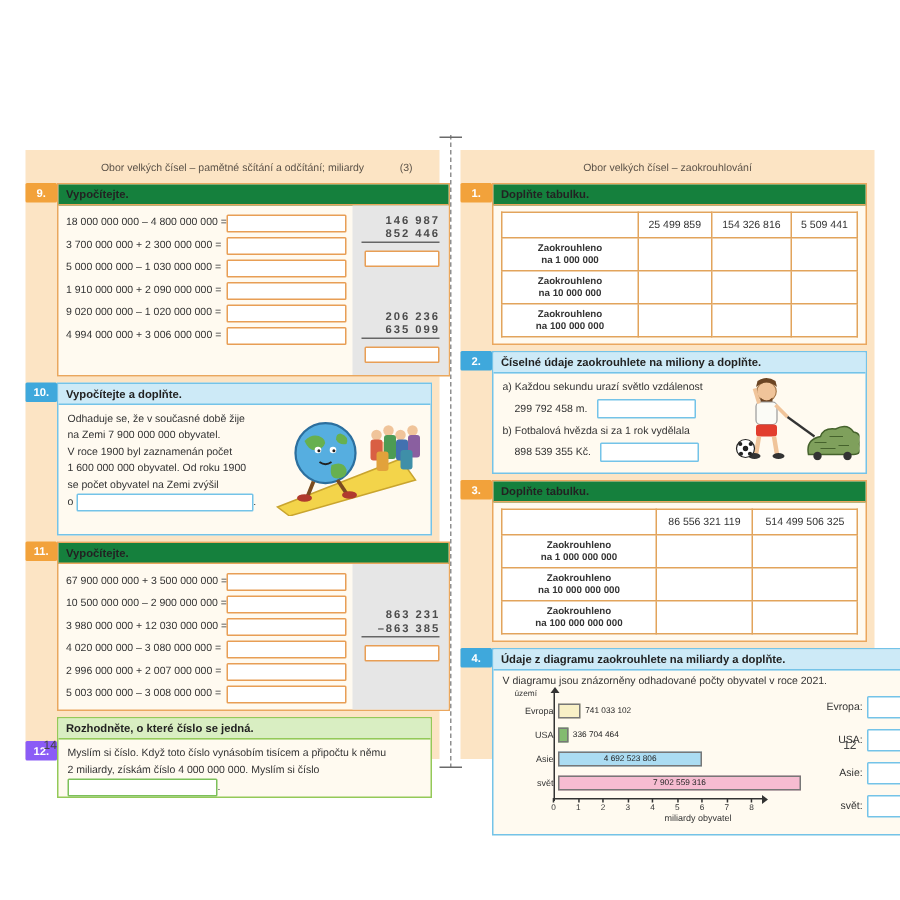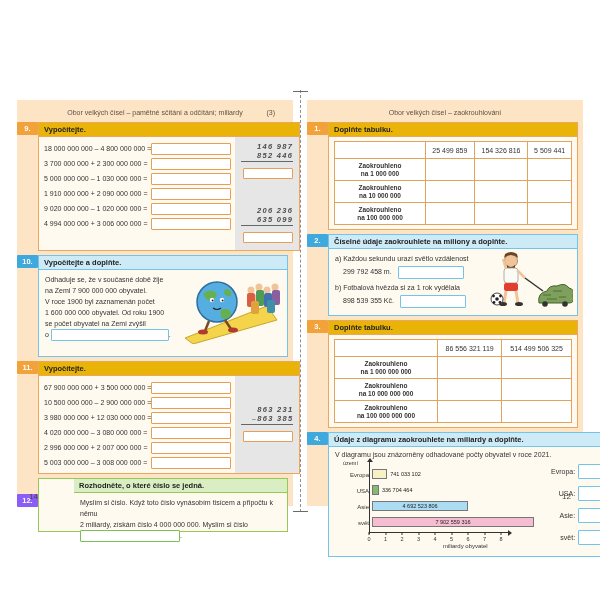--- a/index.html
+++ b/index.html
@@ -11,37 +11,37 @@
   .cut-tick{position:absolute;left:293px;width:15px;height:0;border-top:1px solid #6a6a6a;}
   .page-header{position:relative;text-align:center;font-size:7px;color:#5b5248;margin:4px 14px 4px 14px;height:10px;line-height:10px;}
   .page-header .hnum{position:absolute;right:4px;top:0;}
   .page-num{position:absolute;bottom:5px;font-size:8px;color:#444;}
   .pn-left{left:12px;text-align:center;} .pn-right{right:12px;}
 
   .task{display:flex;align-items:flex-start;margin:0 5px 4px 0;}
   .badge{flex:none;width:21px;height:13px;line-height:13px;text-align:center;color:#fff;font-size:7.5px;font-weight:bold;border-radius:1px;}
   .b-orange{background:#f2a23b;} .b-blue{background:#3fa8dc;} .b-green{background:#8b5cf6;margin-top:16px;}
   .tbox{flex:1;background:#fffaf0;border:1px solid;box-sizing:border-box;}
-  .t-orange{border-color:#eaa75e;} .t-blue{border-color:#74c3e8;} .t-green{border-color:#94c958;padding-left:35px;}
+  .t-orange{border-color:#eaa75e;} .t-blue{border-color:#74c3e8;} .t-green{border-color:#94c958;}
   .tbar{height:13px;line-height:13px;padding:0 5px;font-size:7.5px;font-weight:bold;color:#222;}
-  .bar-orange{background:#eab308;border-bottom:1px solid #eaa75e;}
+  .bar-orange{background:#15803d;border-bottom:1px solid #eaa75e;}
   .bar-blue{background:#cdeaf7;border-bottom:1px solid #74c3e8;}
   .bar-green{background:#d9eec2;border-bottom:1px solid #94c958;}
 
   .abox{display:inline-block;background:#fff;border:1px solid #e89e55;vertical-align:middle;box-sizing:border-box;border-radius:1px;}
   .abox-blue{border-color:#74c3e8;} .abox-green{border-color:#7cc05a;}
 
   
   .calc-wrap{display:flex;}
   .eq-col{flex:1;padding:4px 4px 3px 5px;}
   .eq-row{display:flex;align-items:center;height:15px;}
   .eq-row span{flex:1;font-size:7px;color:#333;white-space:nowrap;}
   .eq-row .abox{width:80px;height:12px;flex:none;}
   .gray-col{flex:none;width:64px;background:#e6e6e6;padding:5px 6px 4px 6px;box-sizing:border-box;}
-  .vsum{text-align:right;font-style:italic;}
+  .vsum{text-align:right;}
   .vsum .srow{font-size:7.5px;font-weight:bold;letter-spacing:1.3px;color:#4c4c4c;line-height:9px;white-space:nowrap;}
   .vsum .sline{border-top:1px solid #666;margin:1px 0 2px 0;}
   .vsum .abox{width:50px;height:11px;}
   .vsum.second{margin-top:24px;}
 
   
   .txt-body{position:relative;padding:4px 6px;font-size:7px;line-height:11px;color:#333;}
   .txt-body .lw{width:158px;}
   .t10-box{width:118px;height:12px;}
   .t12-box{width:100px;height:12px;}

